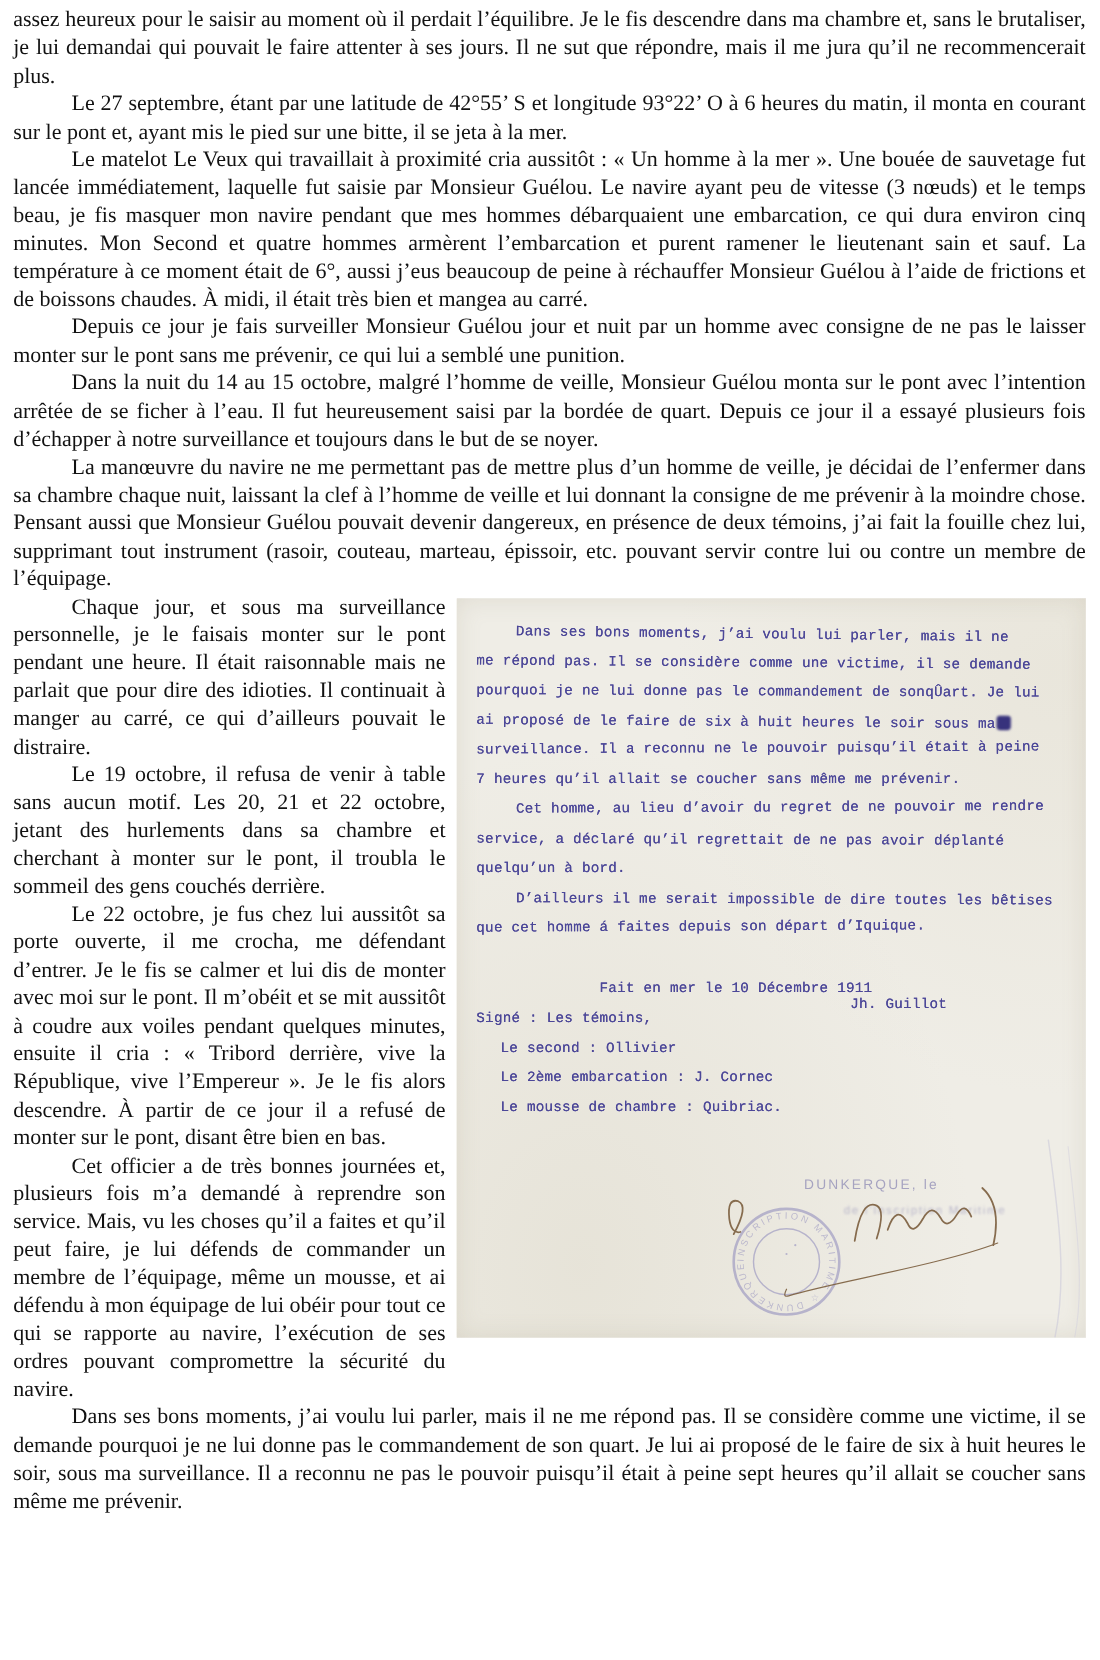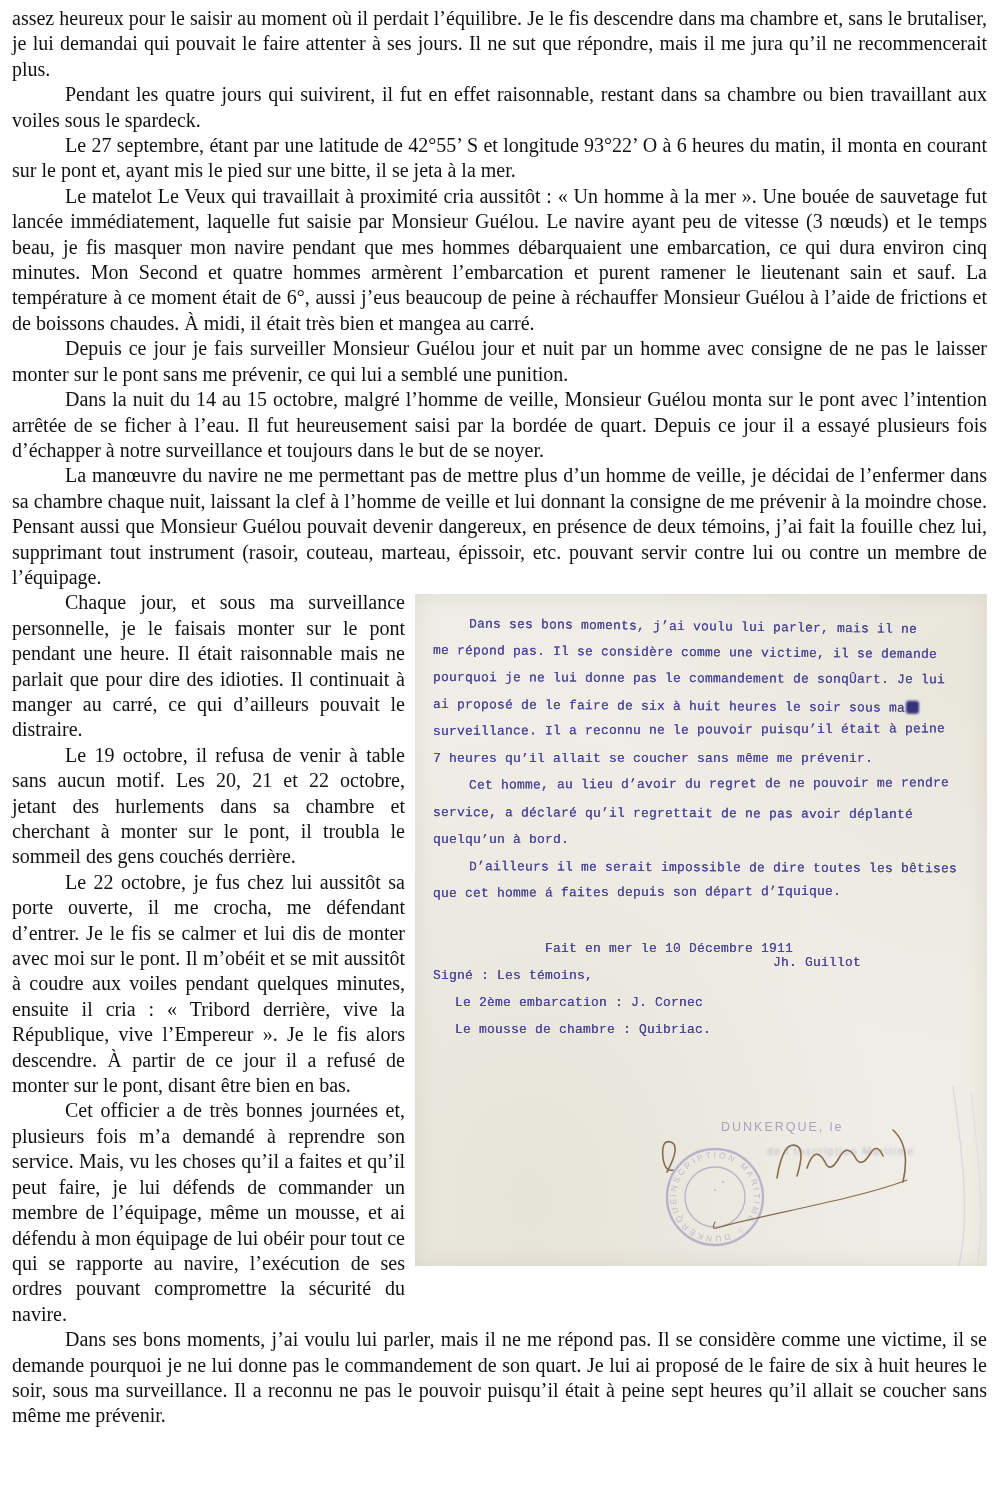--- a/index.html
+++ b/index.html
@@ -51,40 +51,39 @@
   .blot {
     display:inline-block; width:13px; height:13px;
     background:#37327c; border-radius:3px;
     filter:blur(1.1px); vertical-align:-2px; margin-left:1px;
   }
   .sig-row { position:relative; }
   .sig-name { position:absolute; left:340px; top:-13px; }
 
   
   .stamp-text1 {
-    position:absolute; left:306px; top:520px;
+    position:absolute; left:316px; top:520px;
     font-family:"Liberation Sans", sans-serif;
     font-size:12.5px; letter-spacing:2px;
     color:#9a97bb; opacity:0.85; filter:blur(0.7px);
   }
   .stamp-text2 {
     position:absolute; left:352px; top:544px;
     font-family:"Liberation Sans", sans-serif;
     font-size:10.5px; letter-spacing:1.5px;
     color:#9a97bb; opacity:0.6; filter:blur(0.9px);
   }
   .stamp-svg { position:absolute; left:0; top:0; pointer-events:none; }
 </style>
 </head>
 <body>
 
 <div class="page">
 
   <p class="no-indent">assez heureux pour le saisir au moment où il perdait l’équilibre. Je le fis descendre dans ma chambre et, sans le brutaliser, je lui demandai qui pouvait le faire attenter à ses jours. Il ne sut que répondre, mais il me jura qu’il ne recommencerait plus.</p>
-  <p>Pendant les quatre jours qui suivirent, il fut en effet raisonnable, restant dans sa chambre ou bien travaillant aux voiles sous le spardeck.</p>
   <p>Le 27 septembre, étant par une latitude de 42°55’ S et longitude 93°22’ O à 6 heures du matin, il monta en courant sur le pont et, ayant mis le pied sur une bitte, il se jeta à la mer.</p>
   <p>Le matelot Le Veux qui travaillait à proximité cria aussitôt : « Un homme à la mer ». Une bouée de sauvetage fut lancée immédiatement, laquelle fut saisie par Monsieur Guélou. Le navire ayant peu de vitesse (3 nœuds) et le temps beau, je fis masquer mon navire pendant que mes hommes débarquaient une embarcation, ce qui dura environ cinq minutes. Mon Second et quatre hommes armèrent l’embarcation et purent ramener le lieutenant sain et sauf. La température à ce moment était de 6°, aussi j’eus beaucoup de peine à réchauffer Monsieur Guélou à l’aide de frictions et de boissons chaudes. À midi, il était très bien et mangea au carré.</p>
   <p>Depuis ce jour je fais surveiller Monsieur Guélou jour et nuit par un homme avec consigne de ne pas le laisser monter sur le pont sans me prévenir, ce qui lui a semblé une punition.</p>
   <p>Dans la nuit du 14 au 15 octobre, malgré l’homme de veille, Monsieur Guélou monta sur le pont avec l’intention arrêtée de se ficher à l’eau. Il fut heureusement saisi par la bordée de quart. Depuis ce jour il a essayé plusieurs fois d’échapper à notre surveillance et toujours dans le but de se noyer.</p>
   <p>La manœuvre du navire ne me permettant pas de mettre plus d’un homme de veille, je décidai de l’enfermer dans sa chambre chaque nuit, laissant la clef à l’homme de veille et lui donnant la consigne de me prévenir à la moindre chose. Pensant aussi que Monsieur Guélou pouvait devenir dangereux, en présence de deux témoins, j’ai fait la fouille chez lui, supprimant tout instrument (rasoir, couteau, marteau, épissoir, etc. pouvant servir contre lui ou contre un membre de l’équipage.</p>
 
   <div class="scan">
     <div class="typed">
       <div class="tline ind r1">Dans ses bons moments, j’ai voulu lui parler, mais il ne</div>
       <div class="tline r2">me répond pas. Il se considère comme une victime, il se demande</div>
@@ -96,20 +95,21 @@
       <div class="tline r3">service, a déclaré qu’il regrettait de ne pas avoir déplanté</div>
       <div class="tline">quelqu’un à bord.</div>
       <div class="tline ind r3">D’ailleurs il me serait impossible de dire toutes les bêtises</div>
       <div class="tline rneg">que cet homme á faites depuis son départ d’Iquique.</div>
 
       <div class="tline center gap-before">Fait en mer le 10 Décembre 1911</div>
       <div class="tline sig-row">
         <span>Signé : Les témoins,</span>
         <span class="sig-name">Jh. Guillot</span>
       </div>
+      <div class="tline wit">Le second : Ollivier</div>
       <div class="tline wit">Le 2ème embarcation : J. Cornec</div>
       <div class="tline wit">Le mousse de chambre : Quibriac.</div>
     </div>
 
     <div class="stamp-text1">DUNKERQUE, le</div>
     <div class="stamp-text2">de l’Inscription Maritime</div>
 
     <svg class="stamp-svg" width="572" height="672" viewBox="0 0 572 672">
 
       <path d="M 538 492 C 546 552 556 615 544 672" fill="none" stroke="#c9c7d8" stroke-width="1.3" opacity="0.55"></path>

